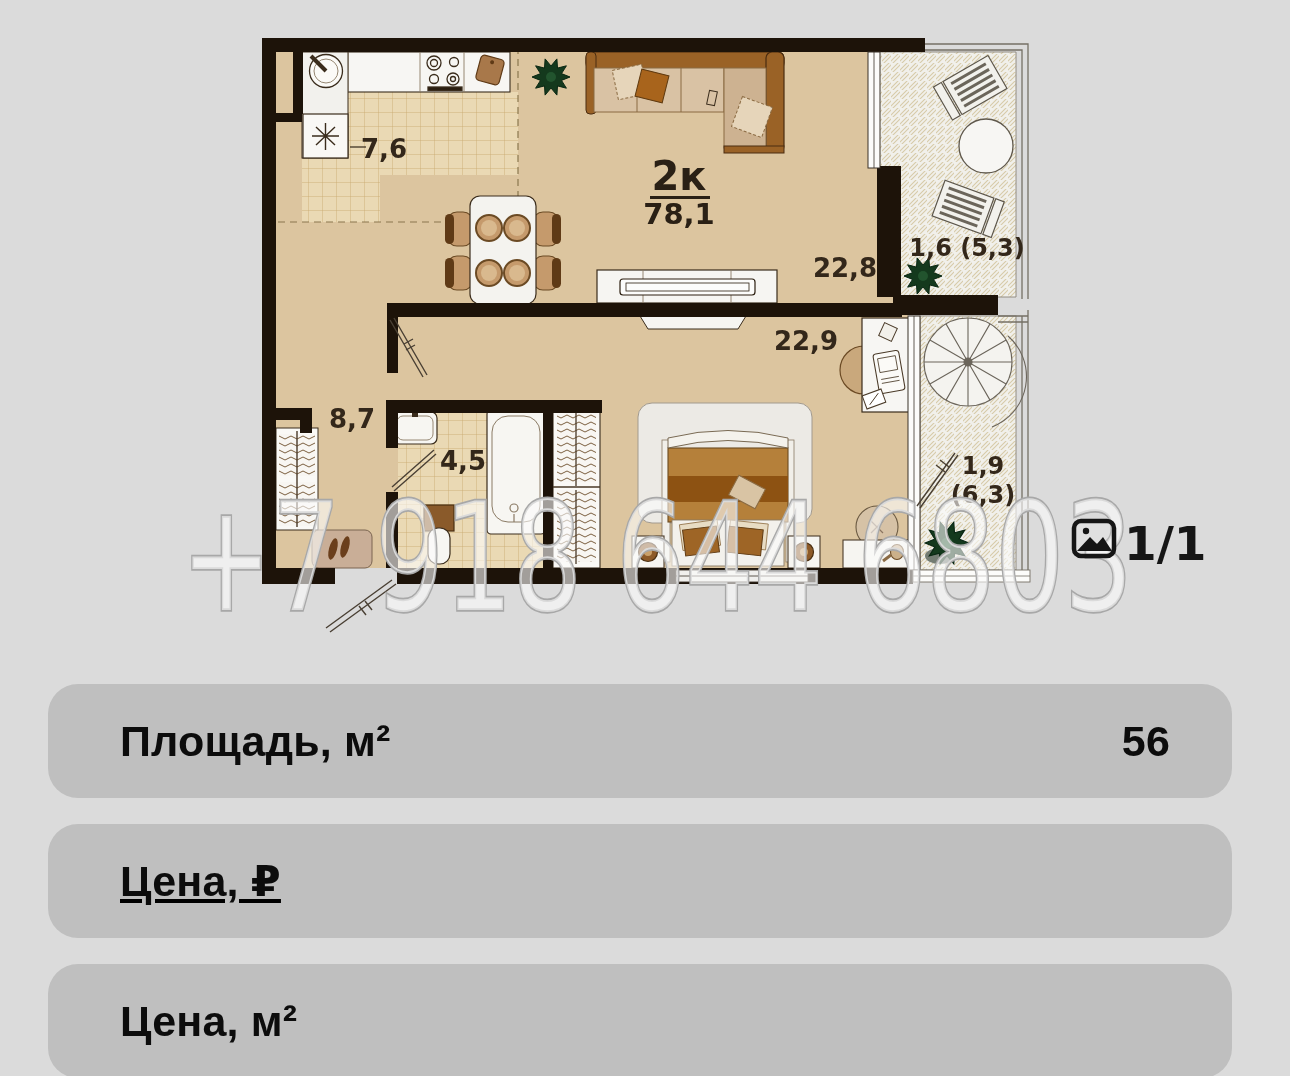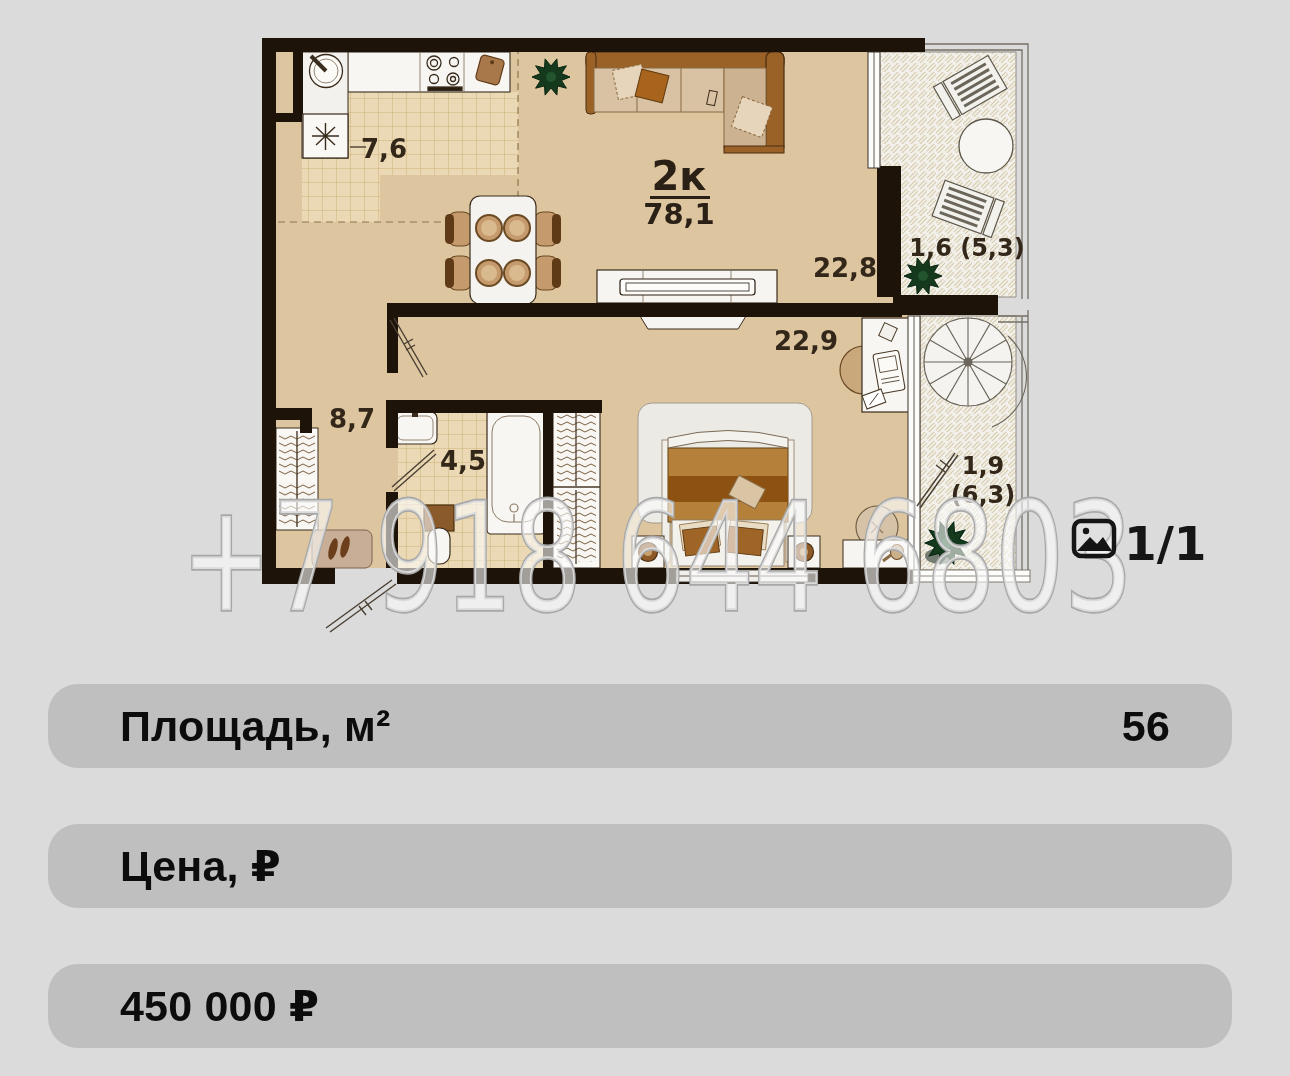--- a/index.html
+++ b/index.html
@@ -3,30 +3,30 @@
 <meta charset="utf-8">
 <style>
   html,body{margin:0;padding:0;}
   body{
     width:1290px;height:1076px;position:relative;overflow:hidden;
     background:#dbdbdb;
     font-family:"Liberation Sans","DejaVu Sans",sans-serif;
   }
   #plan-svg{position:absolute;left:0;top:0;}
   .info-row{
-    position:absolute;left:48px;width:1184px;height:84px;
+    position:absolute;left:48px;width:1184px;height:114px;
     background:#bfbfbf;border-radius:30px;
     display:flex;align-items:center;justify-content:space-between;
     padding:0 62px 0 72px;box-sizing:border-box;
   }
   .info-row .lbl,.info-row .val{
     font-size:43px;font-weight:bold;color:#0c0c0c;letter-spacing:.2px;
     font-family:"Liberation Sans","DejaVu Sans",sans-serif;white-space:nowrap;
   }
-  #row-area{top:684px;} #row-price{top:824px;} #row-ppm{top:964px;}
+  #row-area{top:684px;} #row-price{top:824px;text-decoration:underline;} #row-ppm{top:964px;}
   text{font-family:"DejaVu Sans","Liberation Sans",sans-serif;}
   .roomnum{font-size:26px;font-weight:600;fill:#33271a;}
   .balcnum{font-size:24px;font-weight:600;fill:#33271a;}
 </style>
 </head>
 <body>
 
 <svg id="plan-svg" width="1290" height="660" viewBox="0 0 1290 660" xmlns="http://www.w3.org/2000/svg">
   <defs>
     <pattern id="hatch" width="9" height="9" patternUnits="userSpaceOnUse">
@@ -348,14 +348,14 @@
 </svg>
 
 <div class="info-row" id="row-area">
   <span class="lbl">Площадь, м²</span>
   <span class="val">56</span>
 </div>
 <div class="info-row" id="row-price">
   <span class="lbl">Цена, ₽</span>
 </div>
 <div class="info-row" id="row-ppm">
-  <span class="val">450 000 ₽</span>
+  <span class="lbl">Цена, м²</span>
 </div>
 
 </body></html>

